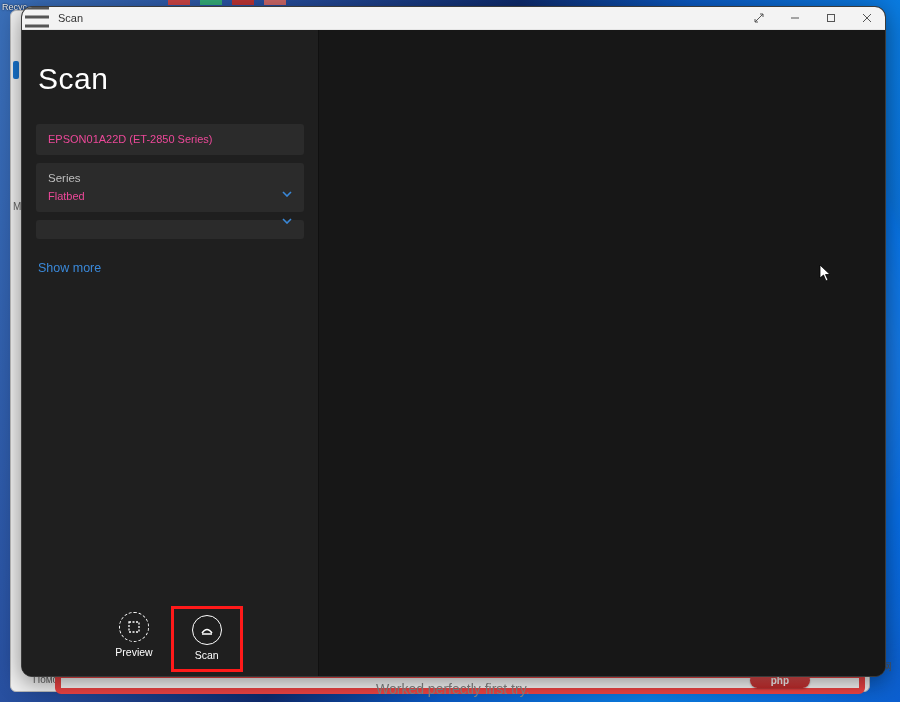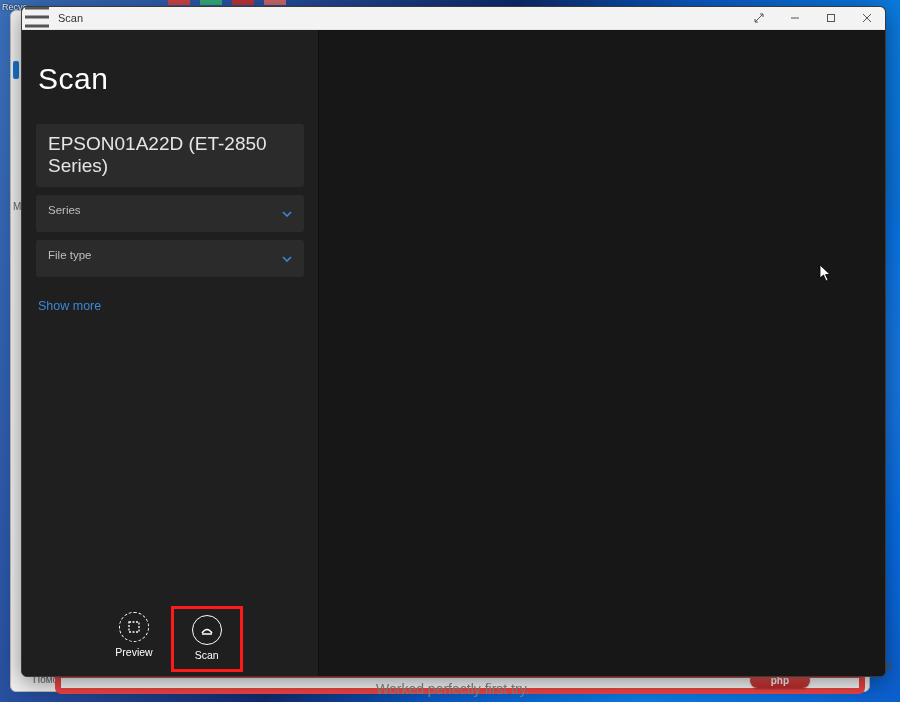--- a/index.html
+++ b/index.html
@@ -56,21 +56,21 @@
     color: #fff; font-size: 10px; font-weight: bold;
     padding: 2px 21px; border-radius: 10px;
     box-shadow: 0 1px 2px rgba(0,0,0,0.3);
     margin-top: 28px;
   }
   .watermark .cn { color:#555; font-size:10px;margin-left:48px; }
 
   
   .window {
     position: absolute; left: 21px; top: 6px; width: 865px; height: 671px;
-    background: #1f1f1f; border: 1px solid #3a3a3a; border-radius: 6px;
+    background: #1f1f1f; border: 1px solid #3a3a3a; border-radius: 11px;
     display: flex; flex-direction: column; overflow: hidden;
     box-shadow: 0 6px 24px rgba(0,0,0,0.45);
   }
 
   .titlebar {
     height: 23px; background: #f3f3f3; color: #222;
     display: flex; align-items: center; font-size: 11px;
     border-bottom: 1px solid #e5e5e5;
   }
   .titlebar .hamburger {
@@ -96,21 +96,21 @@
   .app-title {
     color: #fff; font-weight: 300; font-size: 30px; letter-spacing: 0.5px;
     margin: 0 0 28px 2px;
   }
 
   .field {
     background: #2b2b2b; border-radius: 3px; padding: 9px 12px 10px 12px;
     margin-bottom: 8px; position: relative;
   }
   .field-label { color: #bfbfbf; font-size: 11.5px; margin-bottom: 6px; }
-  .field-value { color: #e5e5e5; font-size: 19px; font-weight: 400; }
+  .field-value { color: #ec4899; font-size: 11px; font-weight: 400; }
   .field .chev {
     position: absolute; right: 12px; bottom: 12px; color: #3a88d8; font-size: 12px;
   }
 
   .show-more {
     color: #3a88d8; font-size: 12.5px; margin: 14px 0 16px 2px;
     cursor: pointer; width: fit-content;
   }
 
   .sidebar-bottom {
@@ -201,29 +201,29 @@
 
     <div class="sidebar">
       <div class="app-title">Scan</div>
 
       <div class="field">
         <div class="field-value">EPSON01A22D (ET-2850 Series)</div>
       </div>
 
       <div class="field">
         <div class="field-label">Series</div>
+        <div class="field-value">Flatbed</div>
         <span class="chev">
           <svg viewBox="0 0 10 6" width="10" height="6">
               <path d="M1 1 L5 5 L9 1" stroke="#3a88d8" stroke-width="1.6" fill="none"></path>
             </svg>
         </span>
       </div>
 
       <div class="field">
-        <div class="field-label">File type</div>
         <span class="chev">
           <svg viewBox="0 0 10 6" width="10" height="6">
               <path d="M1 1 L5 5 L9 1" stroke="#3a88d8" stroke-width="1.6" fill="none"></path>
             </svg>
         </span>
       </div>
 
       <div class="show-more">Show more</div>
 
       <div class="sidebar-bottom">

